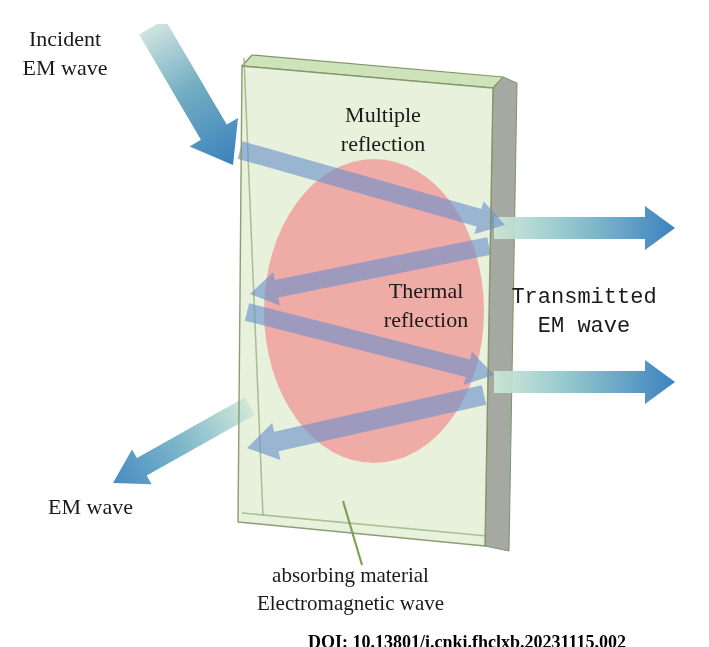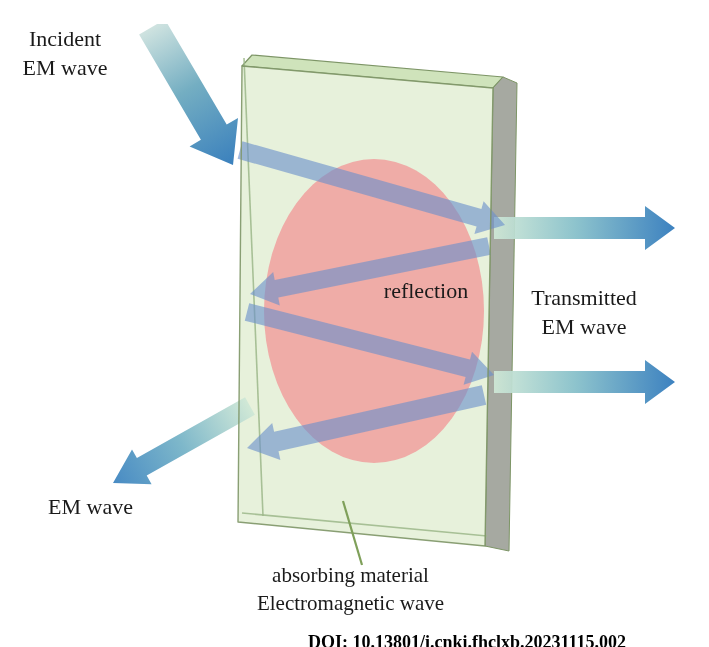--- a/index.html
+++ b/index.html
@@ -18,21 +18,21 @@
     text-align:center;
     font-size:22px;
     line-height:29px;
     color:#1a1a1a;
     white-space:nowrap;
   }
   .lbl div{white-space:nowrap;}
   #incident-label{left:4px;top:0px;width:122px;}
   #multiple-reflection-label{left:303px;top:76px;width:160px;}
   #thermal-conversion-label{left:346px;top:252px;width:160px;}
-  #transmitted-label{left:503px;top:259px;width:162px;}
+  #transmitted-label{left:503px;top:259px;width:162px;font-family:Liberation Mono, monospace;}
   #reflected-label{left:48px;top:468px;width:150px;text-align:left;}
   #material-label{left:228px;top:537px;width:245px;font-size:21px;line-height:28px;}
   #doi-label{
     left:233px;top:603px;width:468px;
     font-weight:bold;font-size:18px;line-height:30px;
     color:#000000;text-align:center;
   }
 </style>
 </head>
 <body>
@@ -86,22 +86,27 @@
     <polygon points="242,42 493,64 485,522 238,498" fill="none" stroke="#7d9566" stroke-width="1.4" stroke-linejoin="round" opacity="0.9"></polygon>
 
     <line x1="343" y1="477" x2="362" y2="541" stroke="#7fa05a" stroke-width="2.2"></line>
   </svg>
 
   <div class="lbl" id="incident-label">
     <div>Incident</div>
     <div>EM wave</div>
   </div>
 
+  <div class="lbl" id="multiple-reflection-label">
+    <div>Multiple</div>
+    <div>reflection</div>
+  </div>
 
   <div class="lbl" id="thermal-conversion-label">
+    <div>Thermal</div>
     <div>reflection</div>
   </div>
 
   <div class="lbl" id="transmitted-label">
     <div>Transmitted</div>
     <div>EM wave</div>
   </div>
 
   <div class="lbl" id="reflected-label">
     <div>EM wave</div>

